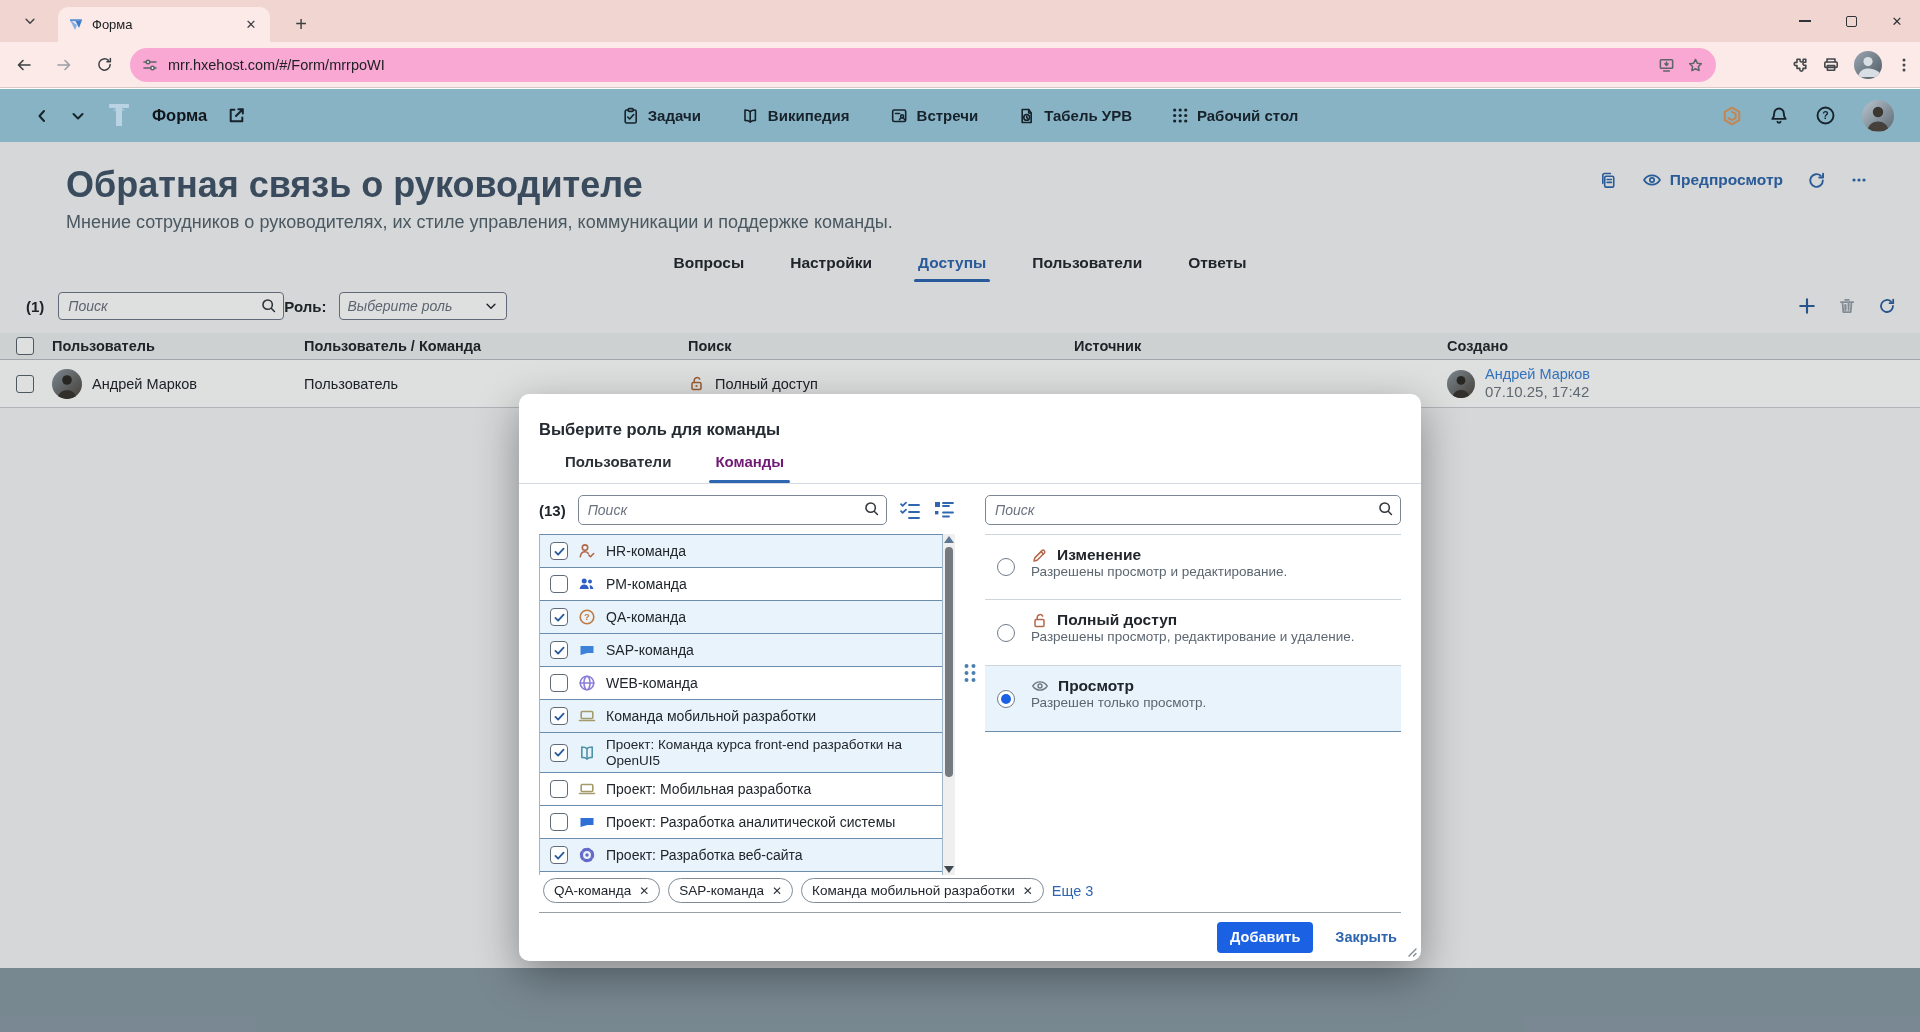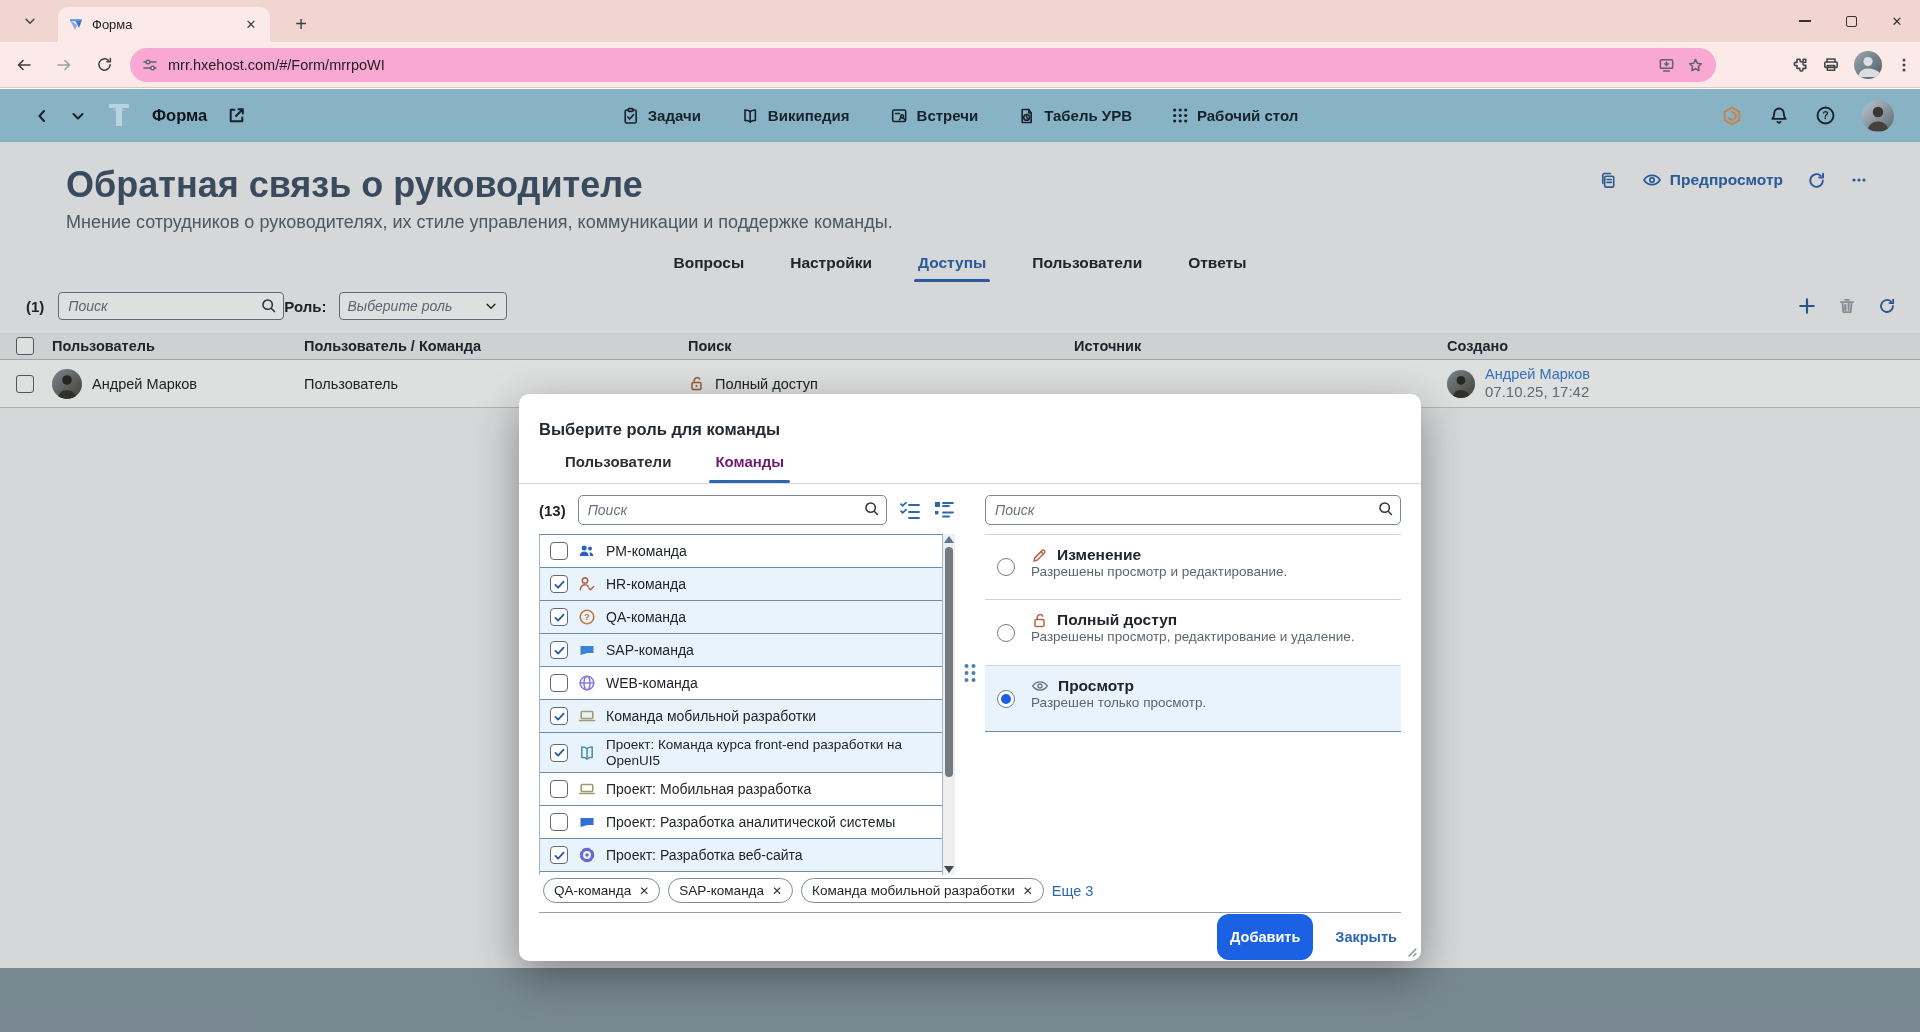--- a/index.html
+++ b/index.html
@@ -109,21 +109,21 @@
   .role-row.selected{background:#e9f3fb;border-bottom-color:#6b8cab}
   .radio{position:absolute;left:12px;top:50%;margin-top:-9px;width:18px;height:18px;border:1.5px solid #707c88;border-radius:50%;background:#fff;display:flex;align-items:center;justify-content:center}
   .radio.on::after{content:"";width:10px;height:10px;border-radius:50%;background:#1b61e4}
   .role-title{display:flex;align-items:center;gap:9px;font-weight:bold;font-size:15.5px;color:#20262c}
   .role-desc{font-size:13.5px;color:#5c6670}
   .m-chips{height:38px;margin:0 20px;border-bottom:1px solid #97a1aa;display:flex;align-items:center;gap:8px;padding:0 4px 6px}
   .chip{display:inline-flex;align-items:center;gap:8px;height:25px;padding:0 10px;border:1px solid #7f8c97;border-radius:13px;font-size:13.5px;background:#fff;white-space:nowrap}
   .chip .x{font-size:12px;color:#30363c;cursor:pointer}
   .more-link{color:#2e66b0;font-size:14.5px;cursor:pointer;margin-left:0}
   .m-footer{height:48px;display:flex;align-items:center;justify-content:flex-end;gap:22px;padding:0 24px;position:relative}
-  .btn-primary{height:46px;padding:0 13px;background:#1b61e4;border:none;border-radius:12px;color:#fff;font-weight:bold;font-size:14.5px;font-family:inherit;cursor:pointer}
+  .btn-primary{height:31px;padding:0 13px;background:#1b61e4;border:none;border-radius:4px;color:#fff;font-weight:bold;font-size:14.5px;font-family:inherit;cursor:pointer}
   .btn-link{color:#2e66b0;font-weight:bold;font-size:14.5px;cursor:pointer}
   .resize-h{position:absolute;right:4px;bottom:4px;color:#828c95;cursor:nwse-resize}
 </style>
 </head>
 <body>
 
 <div class="tabstrip">
   <div class="tab-search-btn">
     <svg width="14" height="14" viewBox="0 0 16 16" class="st">
         <path d="M3.5 6 L8 10.5 L12.5 6"></path>
@@ -510,49 +510,49 @@
               <path d="M10 3h10M10 6h6"></path>
               <rect x="2" y="11" width="3.4" height="3.4" fill="#2e66b0" stroke="none"></rect>
               <path d="M10 12.5h10M10 16.5h6"></path>
             </svg>
         </span>
       </div>
 
       <div class="teamlist-wrap">
         <div class="teamlist">
 
+          <div class="team-row checked">
+            <span class="cb2">
+                <svg width="13" height="13" viewBox="0 0 16 16">
+                  <path d="M3 8.5 6.3 11.8 13 4.6" fill="none" stroke="#2a5c9e" stroke-width="2.3" stroke-linecap="round" stroke-linejoin="round"></path>
+                </svg>
+              </span>
+            <span class="t-ic" style="color:#b3674a">
+              <svg width="18" height="18" viewBox="0 0 18 18" class="st">
+                  <circle cx="7" cy="5.6" r="2.7"></circle>
+                  <path d="M2.3 14.6c.6-3.2 2.4-4.8 4.7-4.8 1.4 0 2.5.6 3.3 1.6"></path>
+                  <path d="M10.8 13l1.7 1.7 3.2-3.2"></path>
+                </svg>
+            </span>
+            <span class="lbl">HR-команда</span>
+          </div>
+
           <div class="team-row">
             <span class="cb2"></span>
             <span class="t-ic">
               <svg width="18" height="18" viewBox="0 0 18 18">
                   <g fill="#2d5fc4">
                     <circle cx="6.2" cy="6" r="2.5"></circle>
                     <circle cx="12" cy="6.4" r="2"></circle>
                     <path d="M1.6 14c.5-3 2.3-4.4 4.6-4.4s4.1 1.4 4.6 4.4z"></path>
                     <path d="M11.6 10.2c2 .2 3.4 1.4 3.8 3.8h-3.2z"></path>
                   </g>
                 </svg>
             </span>
             <span class="lbl">PM-команда</span>
-          </div>
-
-          <div class="team-row checked">
-            <span class="cb2">
-                <svg width="13" height="13" viewBox="0 0 16 16">
-                  <path d="M3 8.5 6.3 11.8 13 4.6" fill="none" stroke="#2a5c9e" stroke-width="2.3" stroke-linecap="round" stroke-linejoin="round"></path>
-                </svg>
-              </span>
-            <span class="t-ic" style="color:#b3674a">
-              <svg width="18" height="18" viewBox="0 0 18 18" class="st">
-                  <circle cx="7" cy="5.6" r="2.7"></circle>
-                  <path d="M2.3 14.6c.6-3.2 2.4-4.8 4.7-4.8 1.4 0 2.5.6 3.3 1.6"></path>
-                  <path d="M10.8 13l1.7 1.7 3.2-3.2"></path>
-                </svg>
-            </span>
-            <span class="lbl">HR-команда</span>
           </div>
 
           <div class="team-row checked">
             <span class="cb2">
                 <svg width="13" height="13" viewBox="0 0 16 16">
                   <path d="M3 8.5 6.3 11.8 13 4.6" fill="none" stroke="#2a5c9e" stroke-width="2.3" stroke-linecap="round" stroke-linejoin="round"></path>
                 </svg>
               </span>
             <span class="t-ic" style="color:#c07a43">
               <svg width="18" height="18" viewBox="0 0 18 18" class="st">

